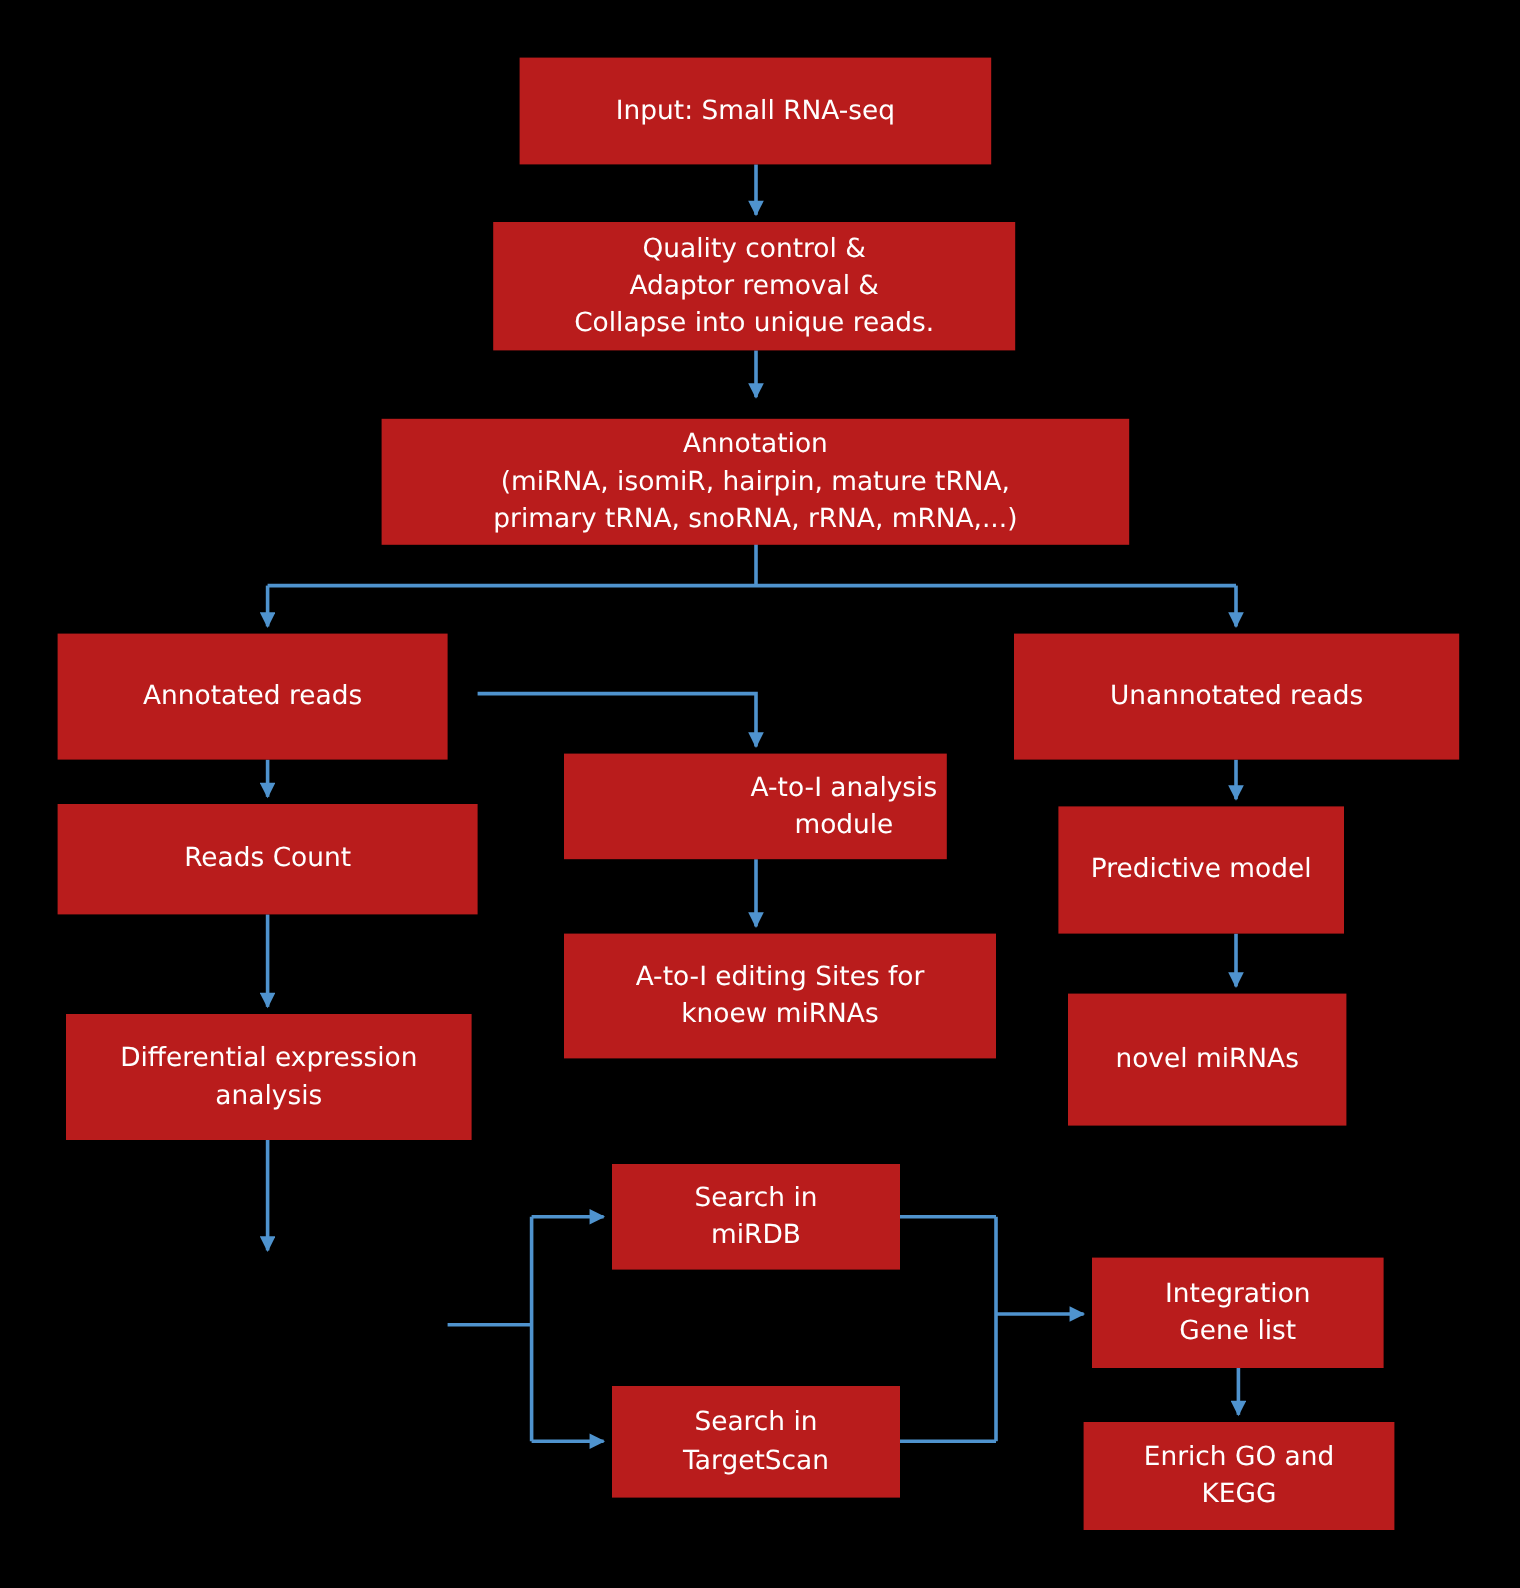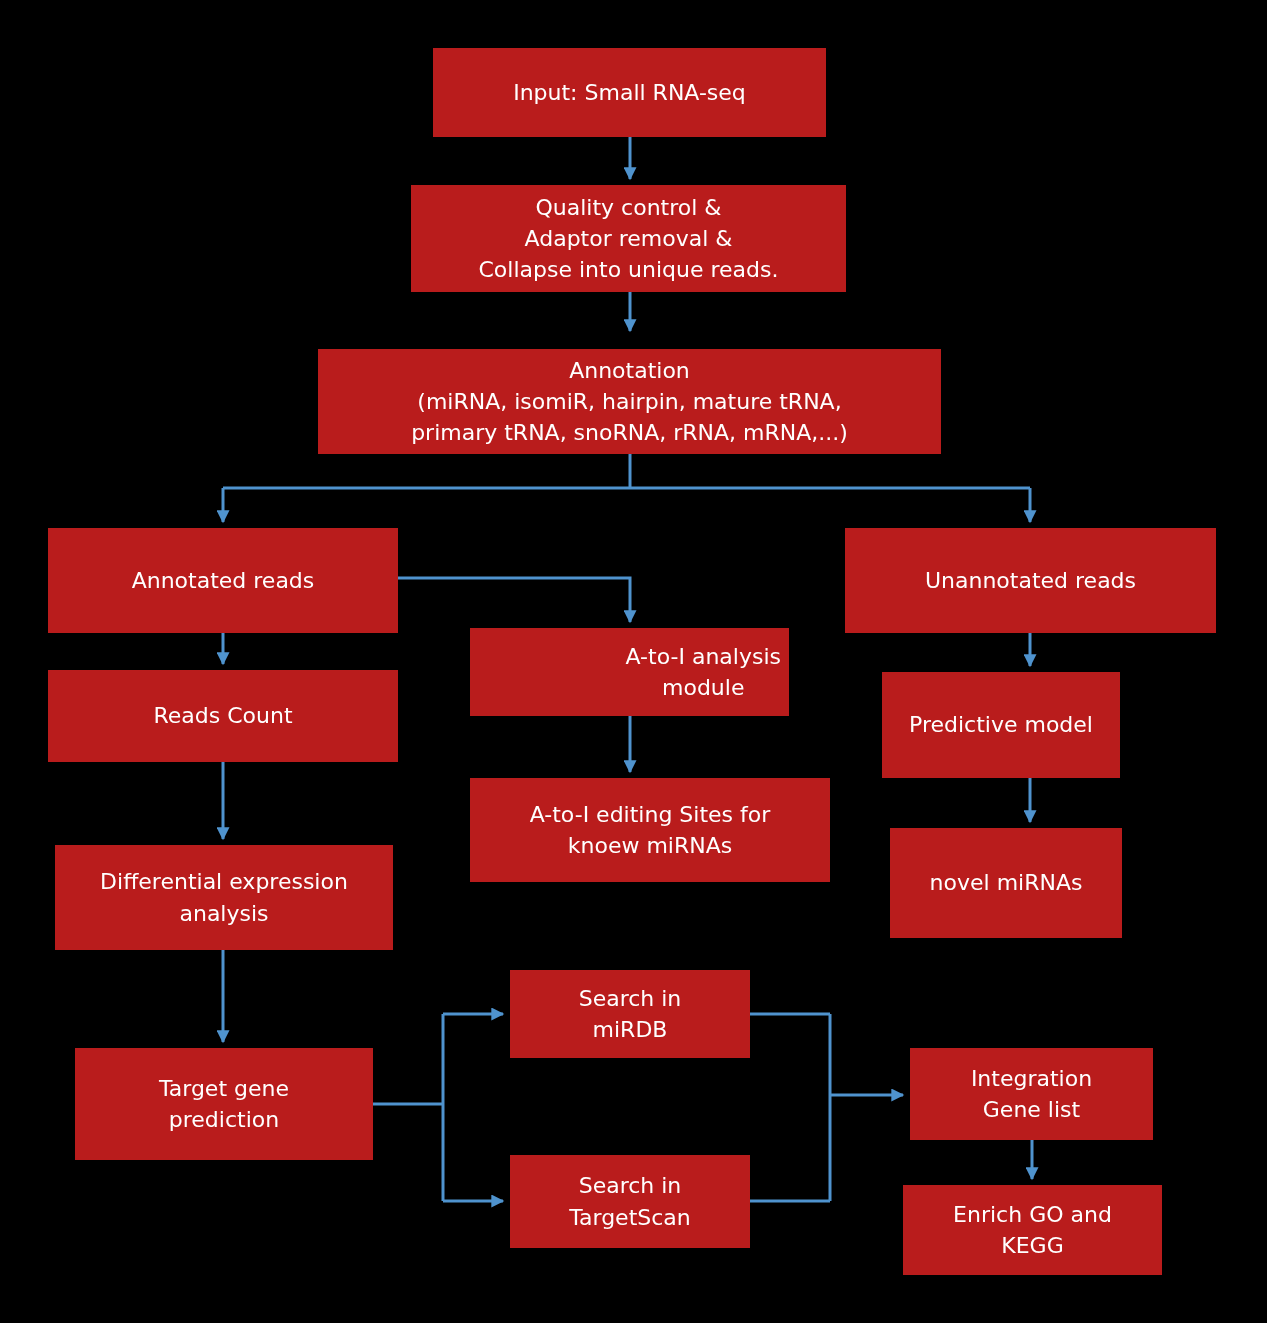--- a/index.html
+++ b/index.html
@@ -34,21 +34,21 @@
     font-size: 22px;
     line-height: 1.42;
     white-space: pre-line;
     box-sizing: border-box;
     padding: 20px 8px;
   }
   
   .n-input       { left: 433px; top: 48px;   width: 393px; height: 89px;  }
   .n-qc          { left: 411px; top: 185px;  width: 435px; height: 107px; }
   .n-annotation  { left: 318px; top: 337px;  width: 623px; height: 105px; margin-top: 12px; }
-  .n-annotated   { left: 48px;  top: 528px;  width: 350px; height: 105px; }
+  .n-annotated   { left: 48px;  top: 528px;  width: 325px; height: 105px; }
   .n-unannotated { left: 845px; top: 528px;  width: 371px; height: 105px; }
   .n-atoi-module { left: 470px; top: 628px;  width: 319px; height: 88px; justify-content: flex-end;  }
   .n-reads-count { left: 48px;  top: 670px;  width: 350px; height: 92px;  }
   .n-predictive  { left: 882px; top: 672px;  width: 238px; height: 106px; }
   .n-atoi-sites  { left: 470px; top: 778px;  width: 360px; height: 104px; }
   .n-diff-expr   { left: 55px;  top: 845px;  width: 338px; height: 105px; }
   .n-novel       { left: 890px; top: 828px;  width: 232px; height: 110px; }
   .n-mirdb       { left: 510px; top: 970px;  width: 240px; height: 88px;  }
   .n-target      { left: 75px;  top: 1048px; width: 298px; height: 112px; }
   .n-integration { left: 910px; top: 1048px; width: 243px; height: 92px;  }
@@ -148,24 +148,20 @@
 
   <div class="node n-novel">
     <span>novel miRNAs</span>
   </div>
 
   <div class="node n-mirdb">
     <span>Search in
 miRDB</span>
   </div>
 
-  <div class="node n-target">
-    <span>Target gene
-prediction</span>
-  </div>
 
   <div class="node n-integration">
     <span>Integration
 Gene list</span>
   </div>
 
   <div class="node n-targetscan">
     <span>Search in
 TargetScan</span>
   </div>

